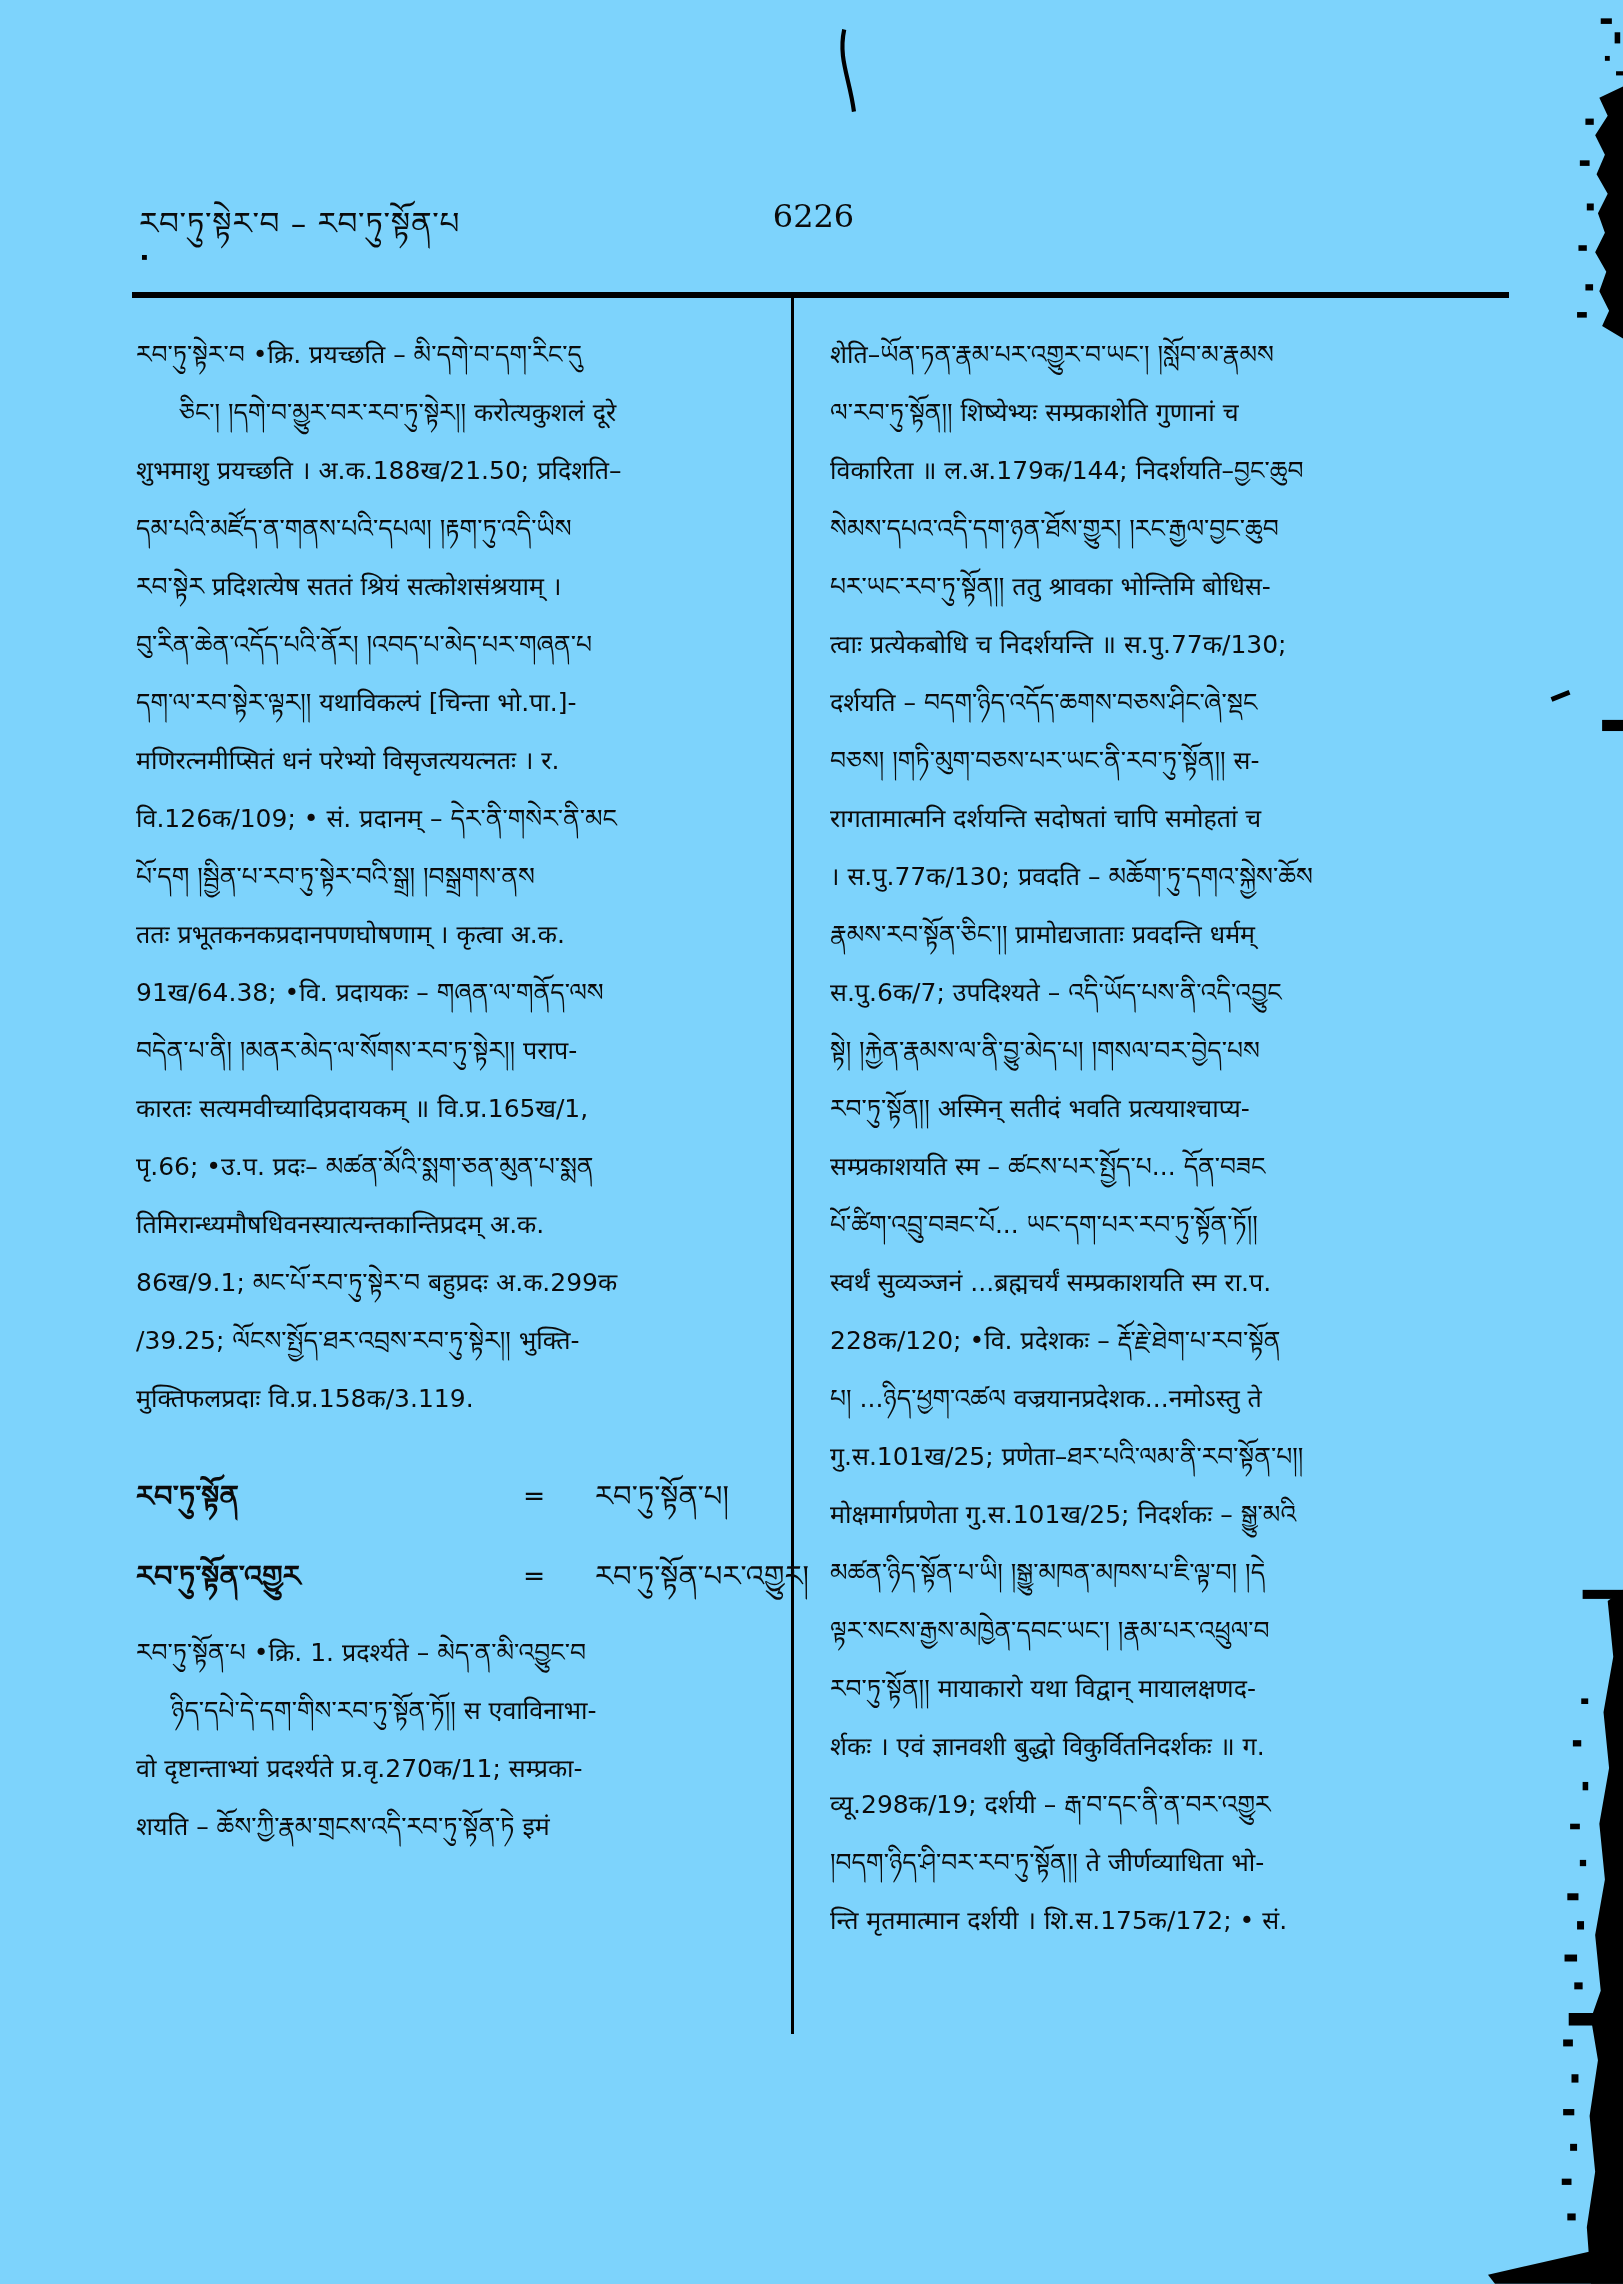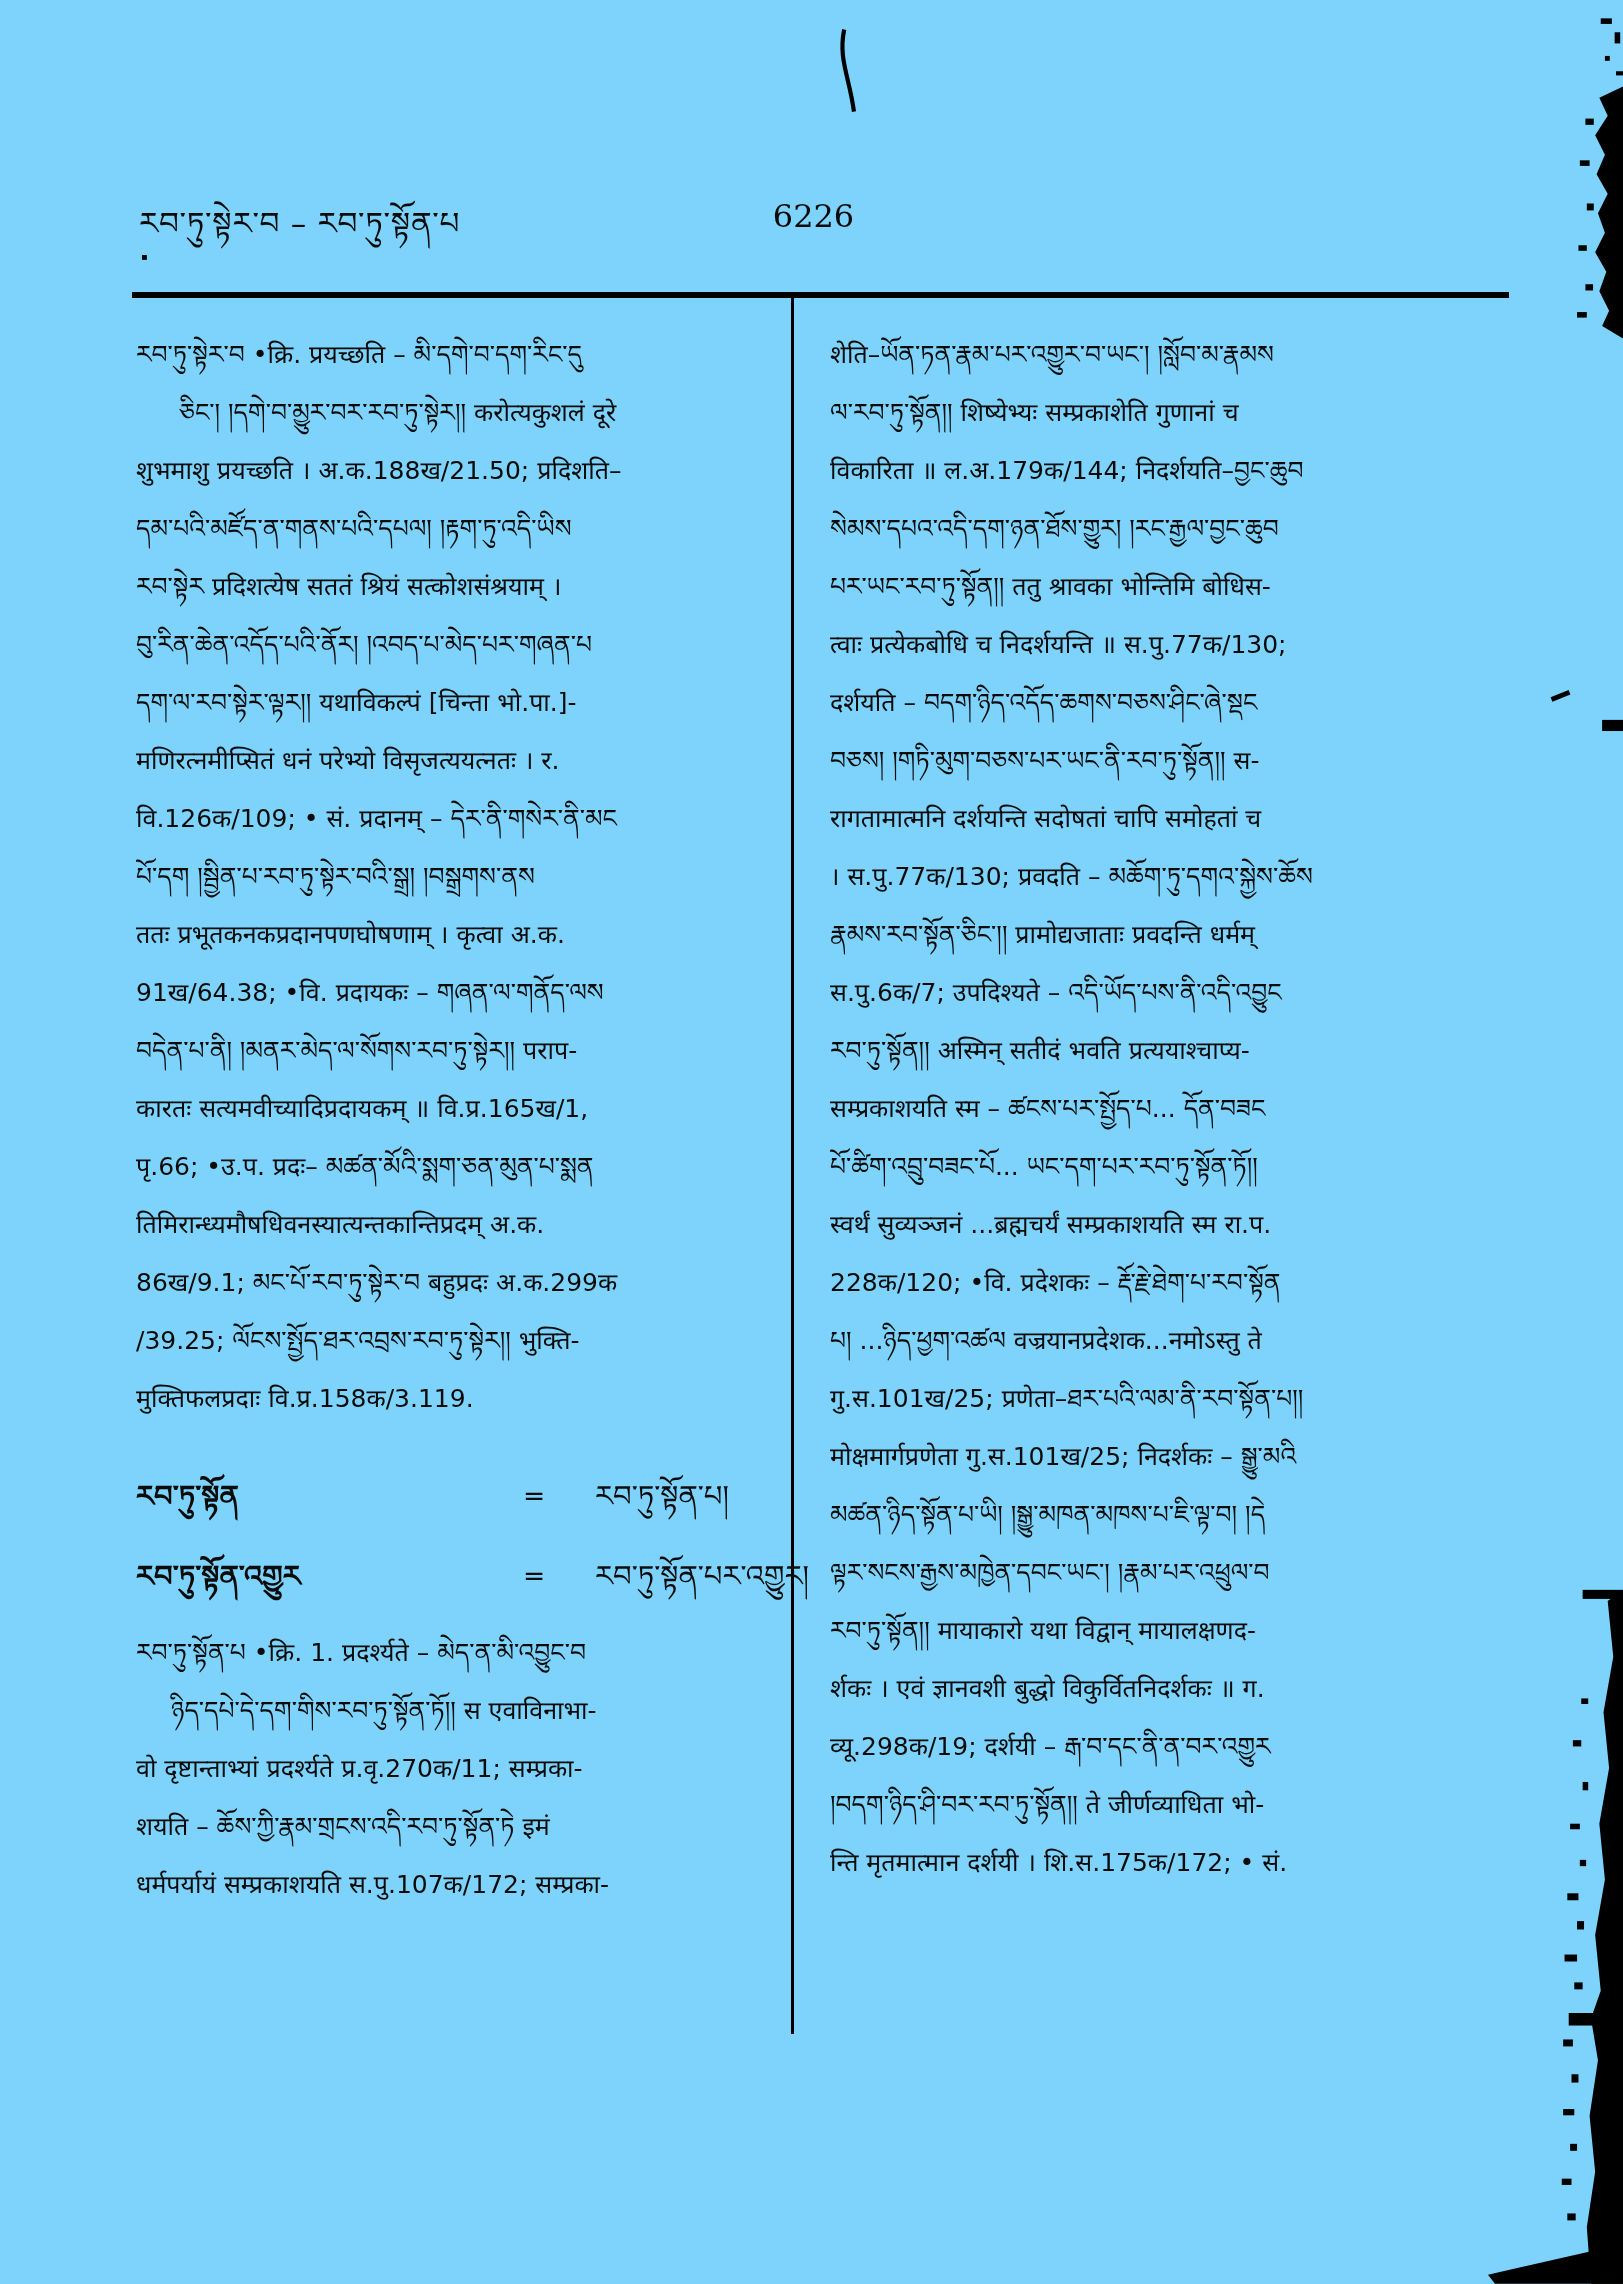--- a/index.html
+++ b/index.html
@@ -83,36 +83,36 @@
     <div class="eqrow eqrow-second">
       <span class="term">རབ་ཏུ་སྟོན་འགྱུར</span>
       <span class="eq-sign">=</span>
       <span class="value">རབ་ཏུ་སྟོན་པར་འགྱུར།</span>
     </div>
 
     <div class="tline entry2-first">རབ་ཏུ་སྟོན་པ  •क्रि. 1. प्रदर्श्यते – མེད་ན་མི་འབྱུང་བ</div>
     <div class="tline indent-b">ཉིད་དཔེ་དེ་དག་གིས་རབ་ཏུ་སྟོན་ཏོ།། स एवाविनाभा-</div>
     <div class="tline">वो दृष्टान्ताभ्यां प्रदर्श्यते प्र.वृ.270क/11; सम्प्रका-</div>
     <div class="tline">शयति – ཆོས་ཀྱི་རྣམ་གྲངས་འདི་རབ་ཏུ་སྟོན་ཏེ इमं</div>
-    <div class="tline">धर्मपर्यायं सम्प्रकाशयति स.पु.107क/172; सम्प्रका-</div>
   </div>
 
   <div class="column col-right">
     <div class="tline">शेति–ཡོན་ཏན་རྣམ་པར་འགྱུར་བ་ཡང༌། །སློབ་མ་རྣམས</div>
     <div class="tline">ལ་རབ་ཏུ་སྟོན།། शिष्येभ्यः सम्प्रकाशेति गुणानां च</div>
     <div class="tline">विकारिता ॥ ल.अ.179क/144; निदर्शयति–བྱང་ཆུབ</div>
     <div class="tline">སེམས་དཔའ་འདི་དག་ཉན་ཐོས་གྱུར། །རང་རྒྱལ་བྱང་ཆུབ</div>
     <div class="tline">པར་ཡང་རབ་ཏུ་སྟོན།། ततु श्रावका भोन्तिमि बोधिस-</div>
     <div class="tline">त्वाः प्रत्येकबोधि च निदर्शयन्ति ॥ स.पु.77क/130;</div>
     <div class="tline">दर्शयति – བདག་ཉིད་འདོད་ཆགས་བཅས་ཤིང་ཞེ་སྡང</div>
     <div class="tline">བཅས། །གཏི་མུག་བཅས་པར་ཡང་ནི་རབ་ཏུ་སྟོན།། स-</div>
     <div class="tline">रागतामात्मनि दर्शयन्ति सदोषतां चापि समोहतां च</div>
     <div class="tline">। स.पु.77क/130; प्रवदति – མཆོག་ཏུ་དགའ་སྐྱེས་ཆོས</div>
     <div class="tline">རྣམས་རབ་སྟོན་ཅིང༌།། प्रामोद्यजाताः प्रवदन्ति धर्मम्</div>
     <div class="tline">स.पु.6क/7; उपदिश्यते – འདི་ཡོད་པས་ནི་འདི་འབྱུང</div>
+    <div class="tline">སྟེ། །རྐྱེན་རྣམས་ལ་ནི་བྱུ་མེད་པ། །གསལ་བར་བྱེད་པས</div>
     <div class="tline">རབ་ཏུ་སྟོན།། अस्मिन् सतीदं भवति प्रत्ययाश्चाप्य-</div>
     <div class="tline">सम्प्रकाशयति स्म – ཚངས་པར་སྤྱོད་པ... དོན་བཟང</div>
     <div class="tline">པོ་ཚིག་འབྲུ་བཟང་པོ... ཡང་དག་པར་རབ་ཏུ་སྟོན་ཏོ།།</div>
     <div class="tline">स्वर्थं सुव्यञ्जनं ...ब्रह्मचर्यं सम्प्रकाशयति स्म रा.प.</div>
     <div class="tline">228क/120; •वि. प्रदेशकः – རྡོ་རྗེ་ཐེག་པ་རབ་སྟོན</div>
     <div class="tline">པ། ...ཉིད་ཕྱག་འཚལ वज्रयानप्रदेशक...नमोऽस्तु ते</div>
     <div class="tline">गु.स.101ख/25; प्रणेता–ཐར་པའི་ལམ་ནི་རབ་སྟོན་པ།།</div>
     <div class="tline">मोक्षमार्गप्रणेता गु.स.101ख/25; निदर्शकः – སྒྱུ་མའི</div>
     <div class="tline">མཚན་ཉིད་སྟོན་པ་ཡི། །སྒྱུ་མཁན་མཁས་པ་ཇི་ལྟ་བ། །དེ</div>
     <div class="tline">ལྟར་སངས་རྒྱས་མཁྱེན་དབང་ཡང༌། །རྣམ་པར་འཕྲུལ་བ</div>

